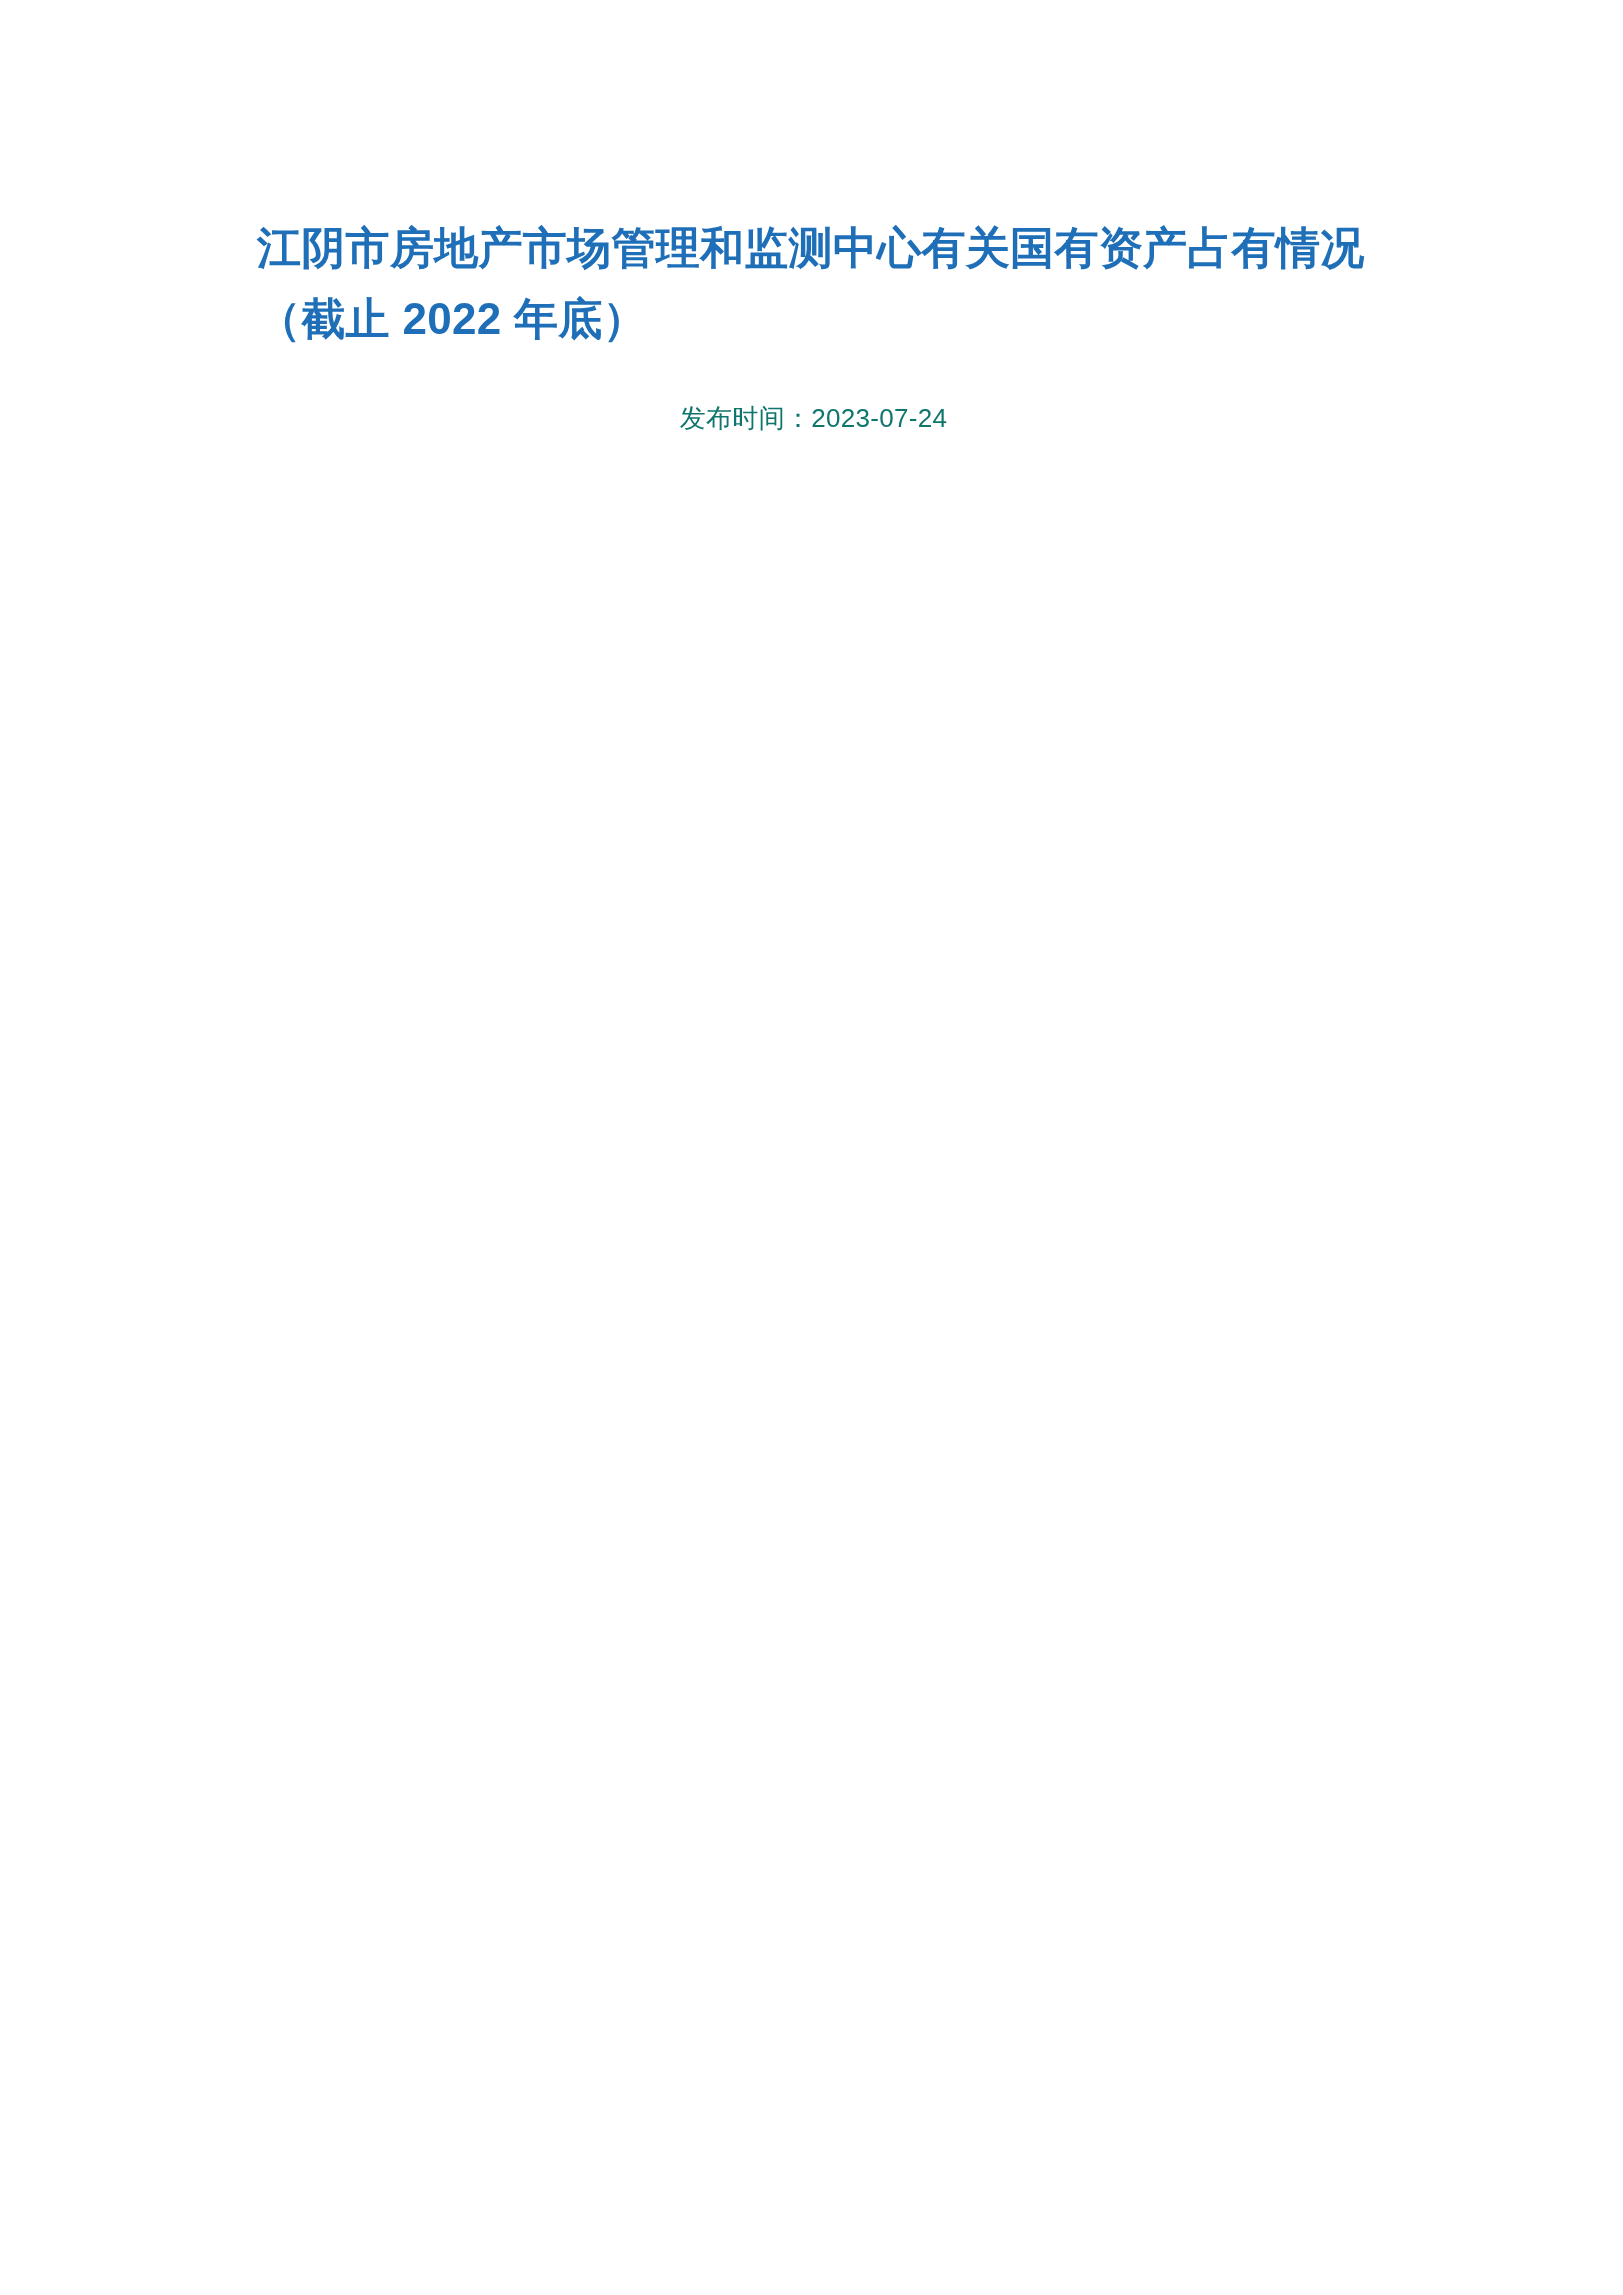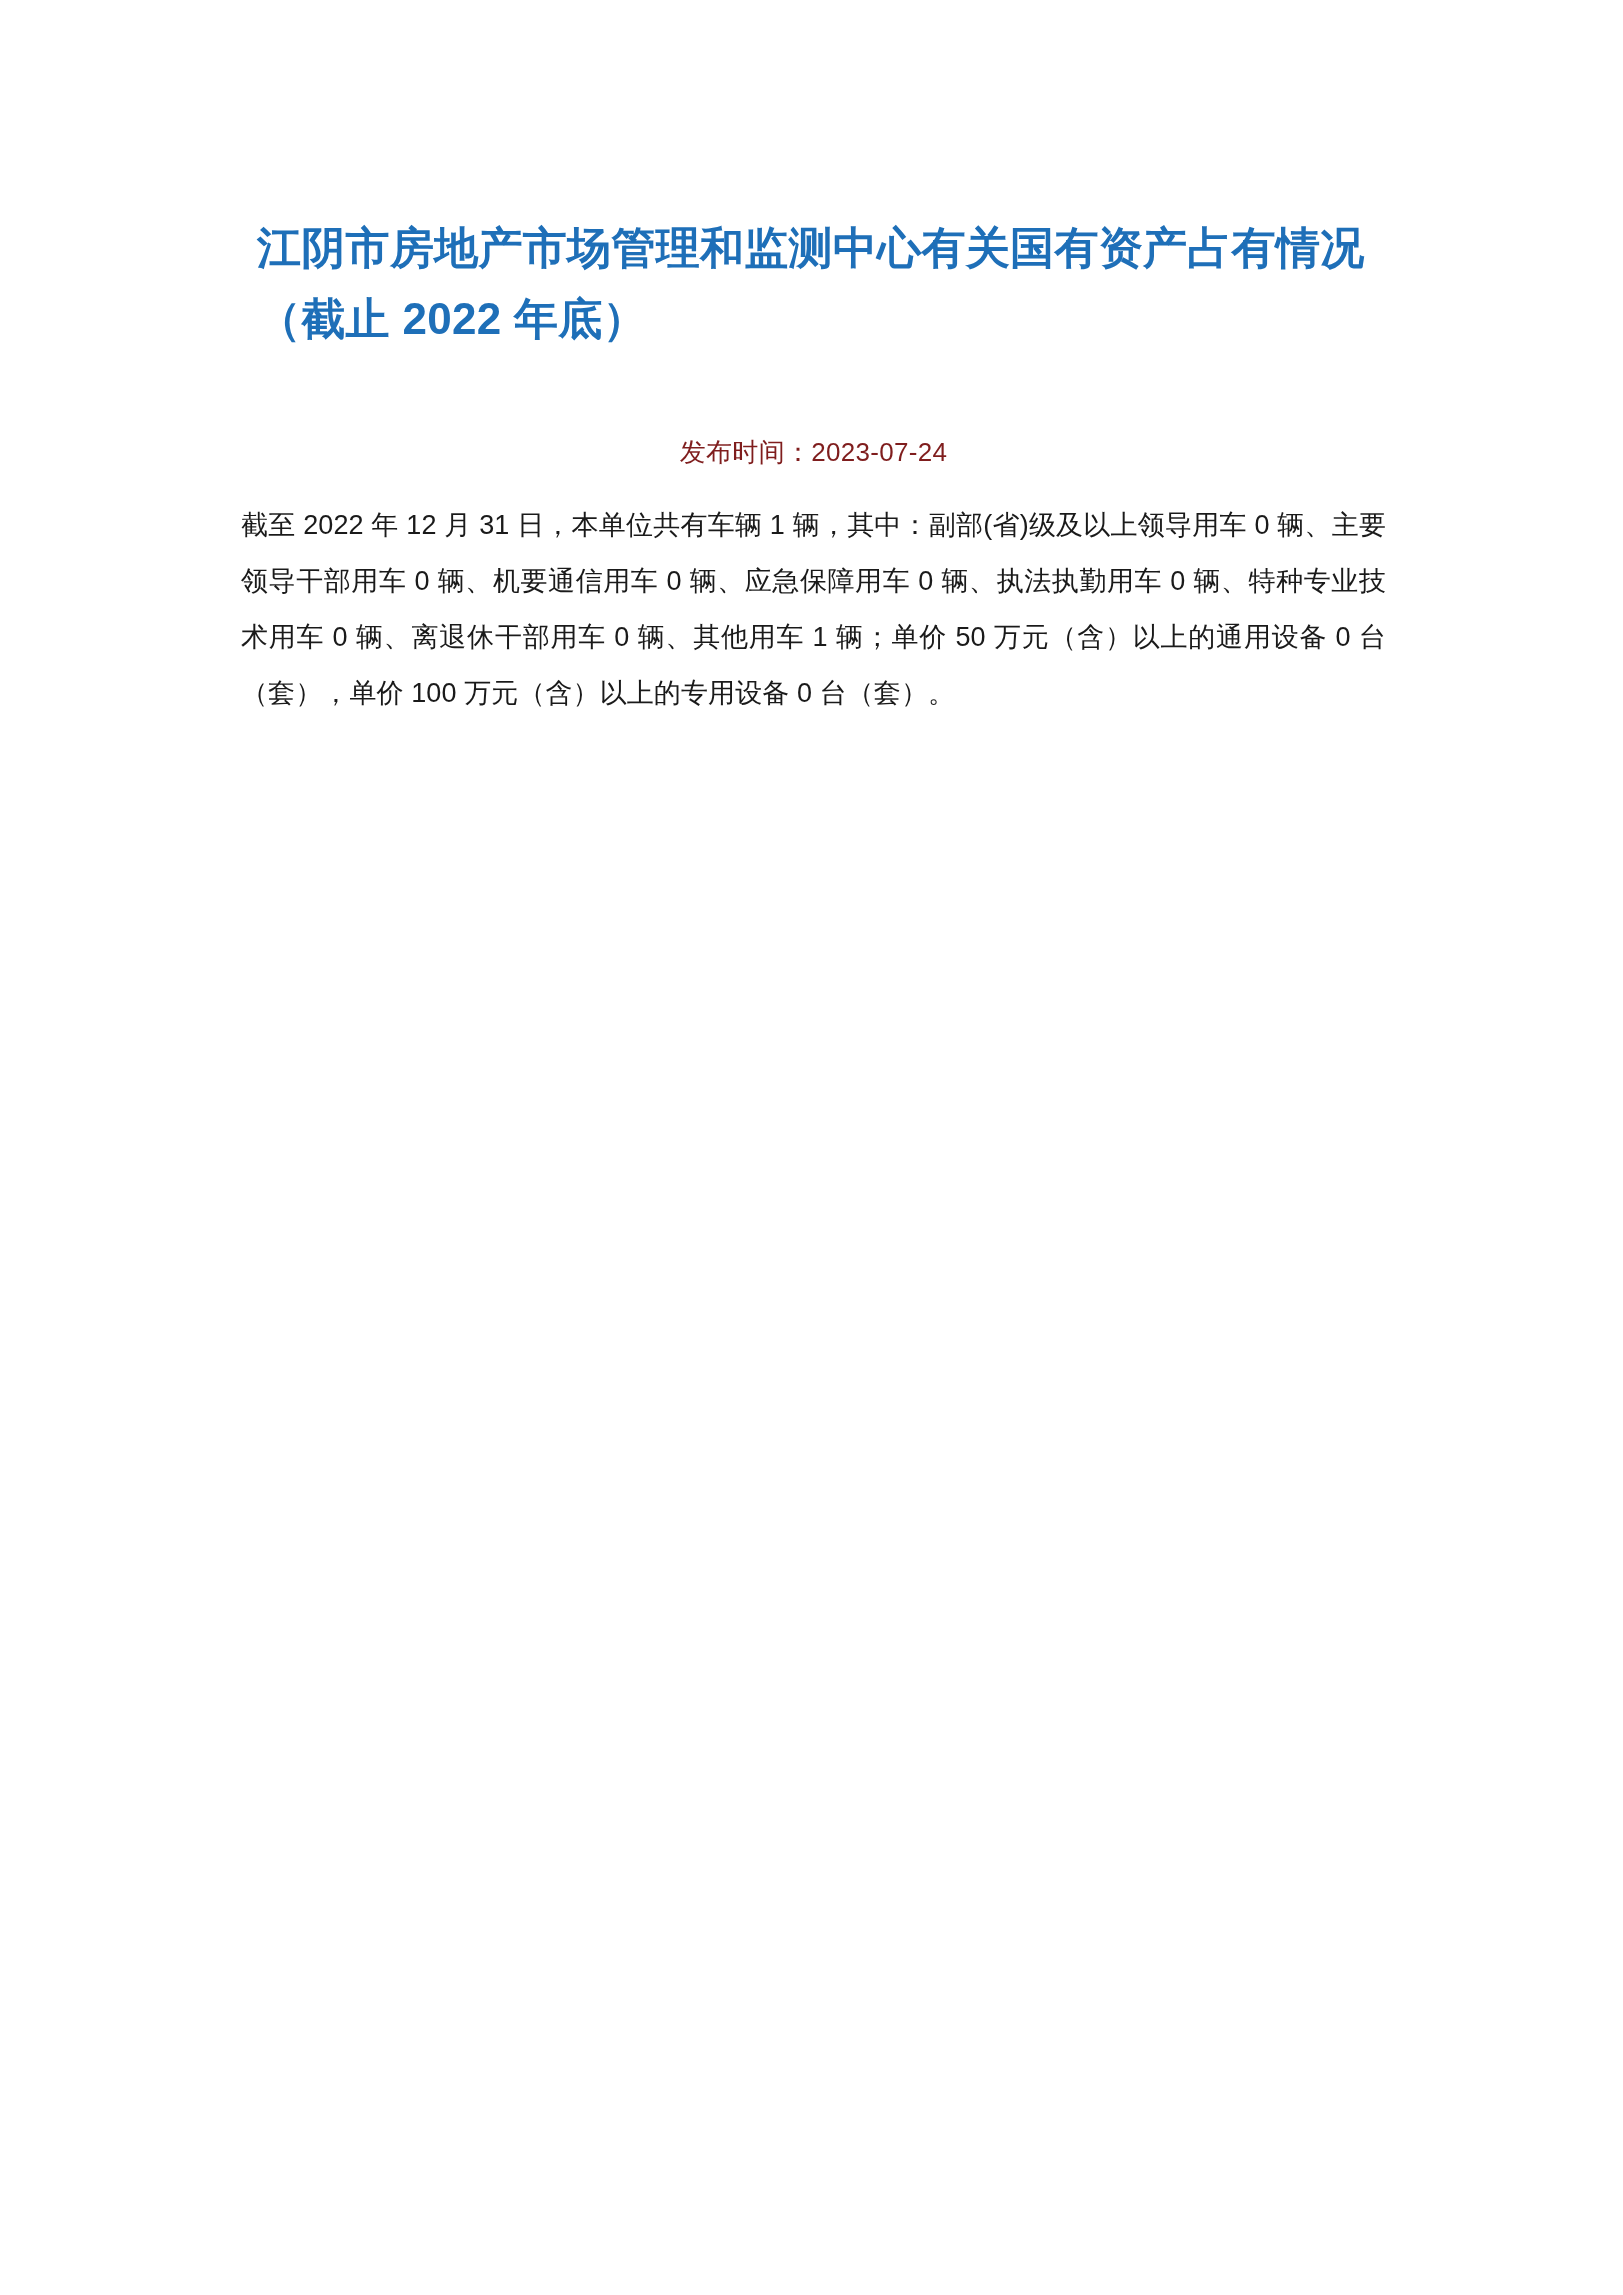--- a/index.html
+++ b/index.html
@@ -33,37 +33,36 @@
     font-weight: 700;
     color: #1e6fb8;
     letter-spacing: 0.3px;
     margin: 16px;
     padding: 0;
   }
   .publish-time {
     text-align: center;
     font-size: 26px;
     line-height: 1.6;
-    color: #7f1d1d;
-    margin-top: 77px;
+    color: #0f766e;
+    margin-top: 43px;
     letter-spacing: 0.3px;
   }
   .body-text {
     margin-top: 23.6px;
     font-size: 27px;
     line-height: 2.08;
     color: #1a1a1a;
     text-align: justify;
     text-justify: inter-ideograph;
     letter-spacing: 0.1px;
   }
 </style>
 </head>
 <body>
 
 <div class="page">
   <div class="content">
     <h1 class="doc-title">江阴市房地产市场管理和监测中心有关国有资产占有情况（截止 2022 年底）</h1>
     <div class="publish-time">发布时间：2023-07-24</div>
-    <p class="body-text">截至 2022 年 12 月 31 日，本单位共有车辆 1 辆，其中：副部(省)级及以上领导用车 0 辆、主要领导干部用车 0 辆、机要通信用车 0 辆、应急保障用车 0 辆、执法执勤用车 0 辆、特种专业技术用车 0 辆、离退休干部用车 0 辆、其他用车 1 辆；单价 50 万元（含）以上的通用设备 0 台（套），单价 100 万元（含）以上的专用设备 0 台（套）。</p>
   </div>
 </div>
 
 
 </body></html>

